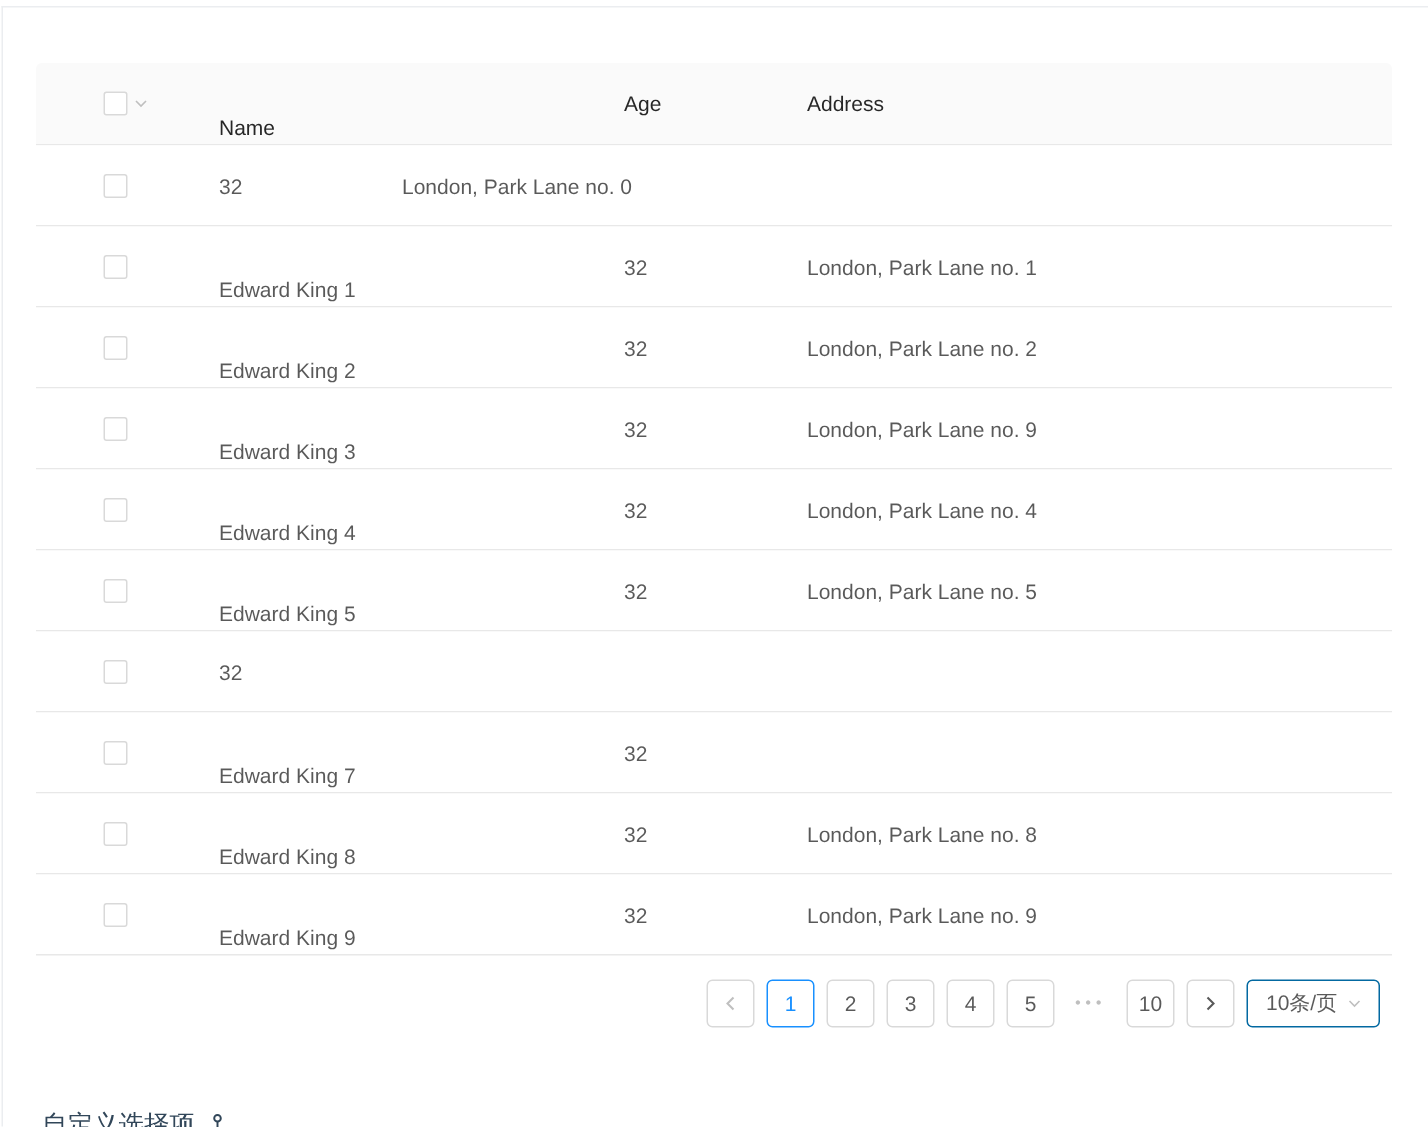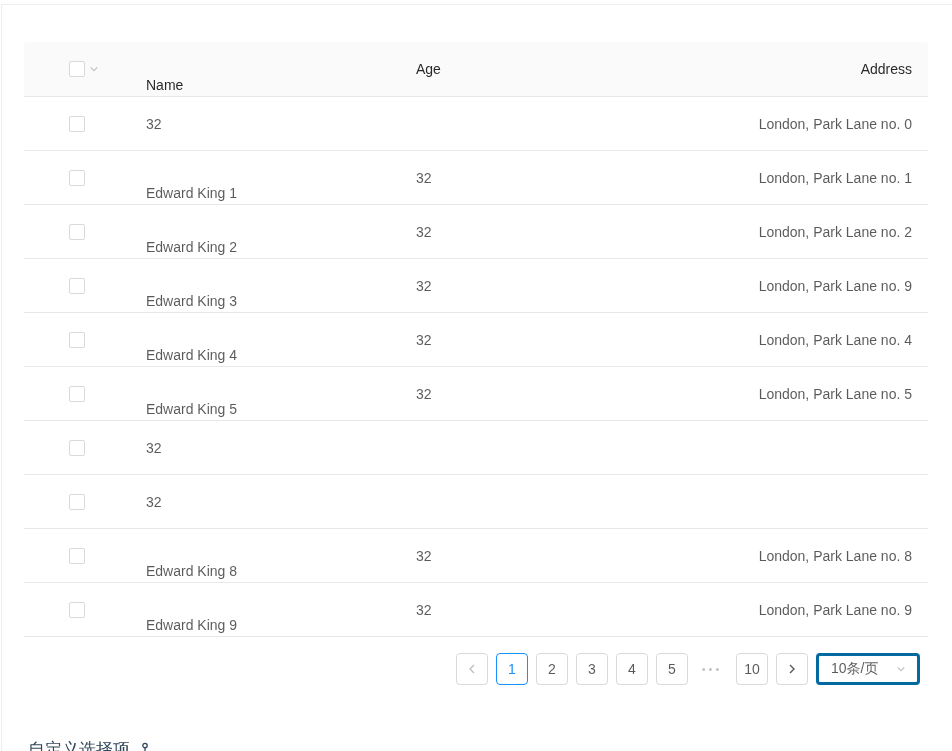--- a/index.html
+++ b/index.html
@@ -9,36 +9,36 @@
               border-top:1px solid #ebedf0; border-left:1px solid #ebedf0; background:#fff; }
   .content { position:absolute; left:24px; top:42px; width:904px; }
 
   
   .table { width:904px; color:rgba(0,0,0,0.65); }
   .trow { display:flex; align-items:center; height:54px; border-bottom:1px solid #e8e8e8; background:#fff; }
   .thead { height:55px; background:#fafafa; border-radius:4px 4px 0 0; color:rgba(0,0,0,0.85); font-weight:500; }
   .cell-sel { width:106px; position:relative; display:flex; align-items:center; justify-content:center; height:100%; }
   .cell-name { width:270px; padding:0 16px;margin-top:31px; }
   .cell-age { width:122px; padding:0 16px; }
-  .cell-address { flex:1; padding:0 16px;text-align:right; }
+  .cell-address { flex:1; padding:0 16px; }
   .checkbox { display:inline-block; width:16px; height:16px; background:#fff;
               border:1px solid #d9d9d9; border-radius:2px; cursor:pointer; }
   .sel-chevron { position:absolute; left:calc(50% + 12px); top:50%; transform:translateY(-50%);
                  width:10px; height:10px; cursor:pointer; color:#bfbfbf; display:flex; align-items:center; }
 
   
   .pagination { display:flex; justify-content:flex-end; align-items:center; gap:8px; margin:16px 8px 0 0; }
   .pg-item { min-width:32px; height:32px; line-height:30px; text-align:center; background:#fff;
              border:1px solid #d9d9d9; border-radius:4px; color:rgba(0,0,0,0.65); cursor:pointer; user-select:none; }
   .pg-item.active { border-color:#1890ff; color:#1890ff; font-weight:400; }
   .pg-arrow { display:inline-flex; align-items:center; justify-content:center; }
   .pg-arrow.disabled { color:rgba(0,0,0,0.25); cursor:not-allowed; }
   .pg-ellipsis { border:none; color:rgba(0,0,0,0.25); letter-spacing:3px; font-size:11px; cursor:pointer;
                  line-height:32px; background:transparent; min-width:32px; text-align:center; }
-  .pg-select { width:104px; height:32px; border:3px solid #0369a1; border-radius:4px; background:#fff;
+  .pg-select { width:89px; height:32px; border:1px solid #0369a1; border-radius:4px; background:#fff;
                display:flex; align-items:center; justify-content:space-between; padding:0 11px 0 12px;
                color:rgba(0,0,0,0.65); cursor:pointer; }
   .pg-select .chev { color:#bfbfbf; display:flex; align-items:center; }
   .pages-holder { display:contents; }
 
   
   .footer-heading { margin:53px 0 0 4px; display:flex; align-items:center; gap:8px;
                     font-size:17px; color:#314659; font-weight:500; white-space:nowrap; }
   .anchor-icon { color:#314659; display:flex; align-items:flex-start; }
 </style>
@@ -121,20 +121,21 @@
       <div class="cell-sel">
         <span class="checkbox"></span>
       </div>
       <div class="cell-age">32</div>
     </div>
 
     <div class="trow">
       <div class="cell-sel">
         <span class="checkbox"></span>
       </div>
+      <div class="cell-name">Edward King 7</div>
       <div class="cell-age">32</div>
     </div>
 
     <div class="trow">
       <div class="cell-sel">
         <span class="checkbox"></span>
       </div>
       <div class="cell-name">Edward King 8</div>
       <div class="cell-age">32</div>
       <div class="cell-address">London, Park Lane no. 8</div>

